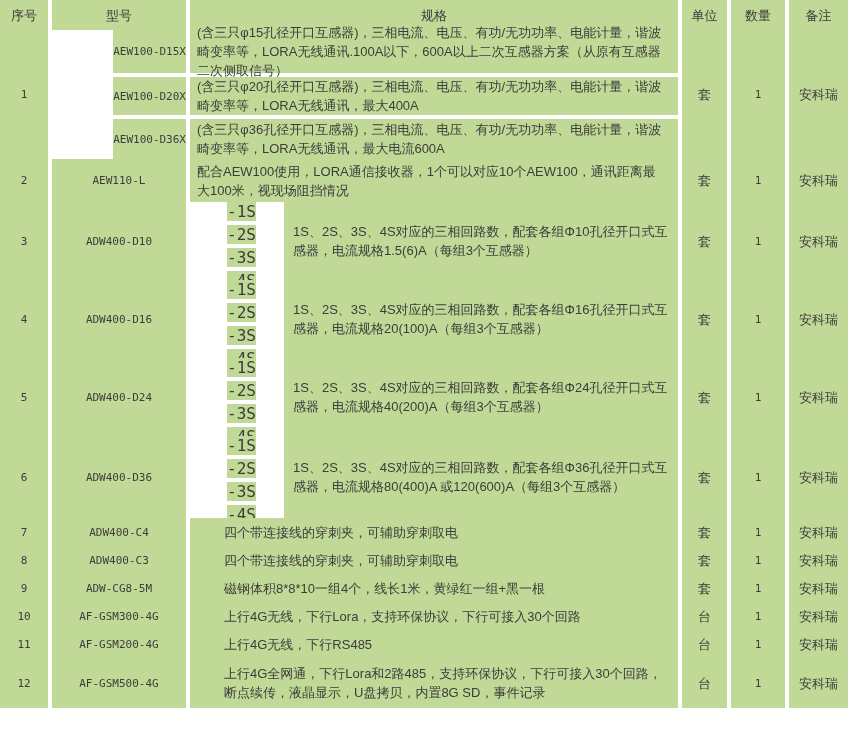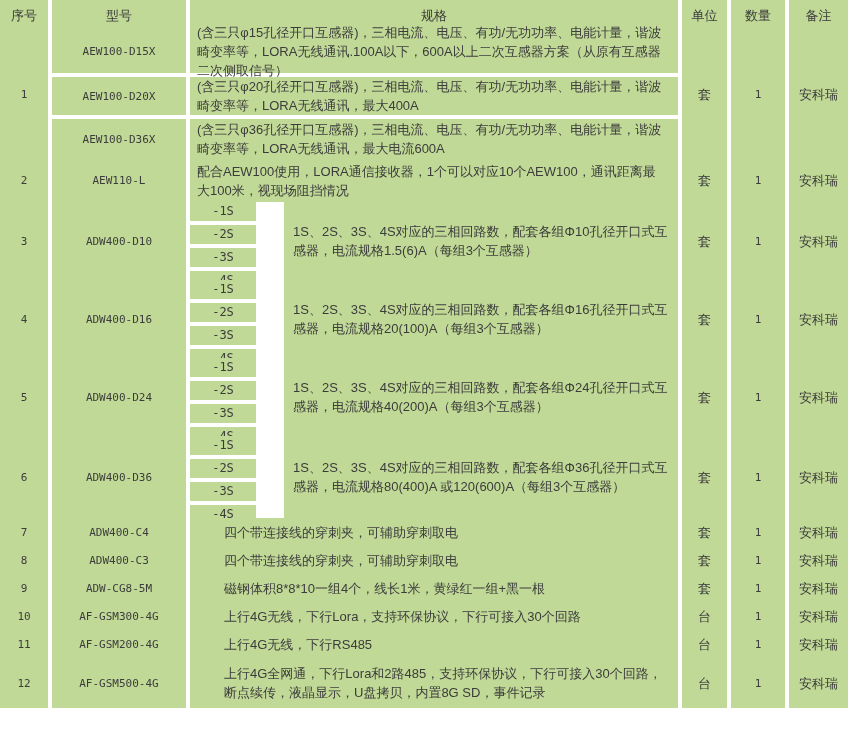--- a/index.html
+++ b/index.html
@@ -1,35 +1,35 @@
 <!DOCTYPE html>
 <html><head>
 <meta charset="utf-8">
 <style>
   * { margin:0; padding:0; box-sizing:border-box; }
   html,body { background:#ffffff; }
   body { font-family:"Liberation Sans","DejaVu Sans",sans-serif; color:#3c3c3c; }
   .sheet { width:848px; height:756px; background:#ffffff; display:flex; flex-direction:column; overflow:hidden; }
   .row { display:flex; gap:4px; flex:0 0 auto; }
-  .col { display:flex; flex-direction:column; gap:4px; }
+  .col { display:flex; flex-direction:column; gap:4px;align-items:flex-end; }
   .cell { background:#c0d996; display:flex; align-items:center; justify-content:center;
           font-size:13px; line-height:19px; text-align:center; }
   .mono { font-family:"DejaVu Sans Mono","Liberation Mono",monospace; font-size:11px; }
   
   .w-no{width:48px} .w-model{width:134px} .w-spec{width:488px}
   .w-unit{width:45px} .w-qty{width:54px} .w-note{width:59px}
   .w-variant{width:66px} .w-spectext{flex:1}
   
   .h30{height:30px} .rh129{height:129px} .h43{height:43px} .h38{height:38px} .h40{height:40px}
   .h78{height:78px} .h82{height:82px} .h28{height:28px} .h50{height:50px}
   
   .spec-text { justify-content:flex-start; text-align:left; padding:2px 10px 2px 7px; }
   .spec-group { padding-left:9px;margin-left:24px; }
   .spec-indent { padding-left:34px; }
-  .variant-cell { flex:1 1 0; font-size:12px; }
+  .variant-cell { flex:1 1 0; font-size:16px; }
 </style>
 </head>
 <body>
 
 <div class="sheet">
 
   <div class="row h30">
     <div class="cell w-no">序号</div>
     <div class="cell w-model">型号</div>
     <div class="cell w-spec">规格</div>

